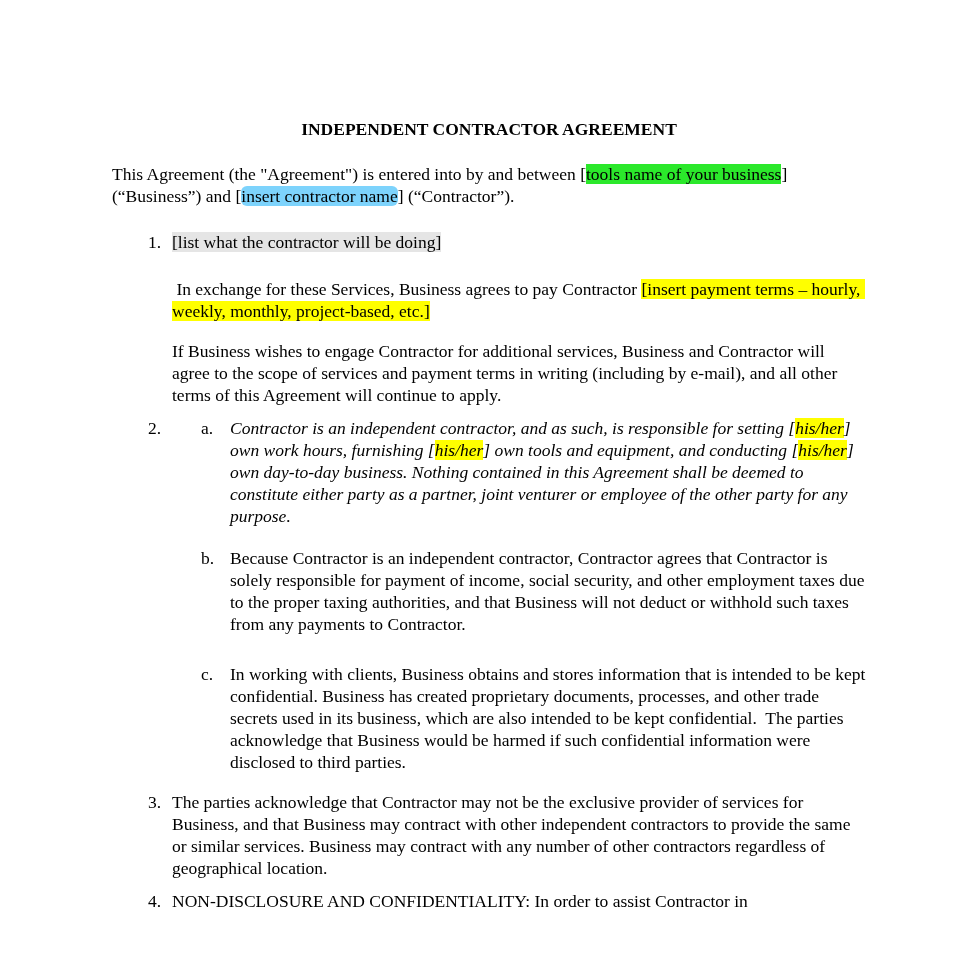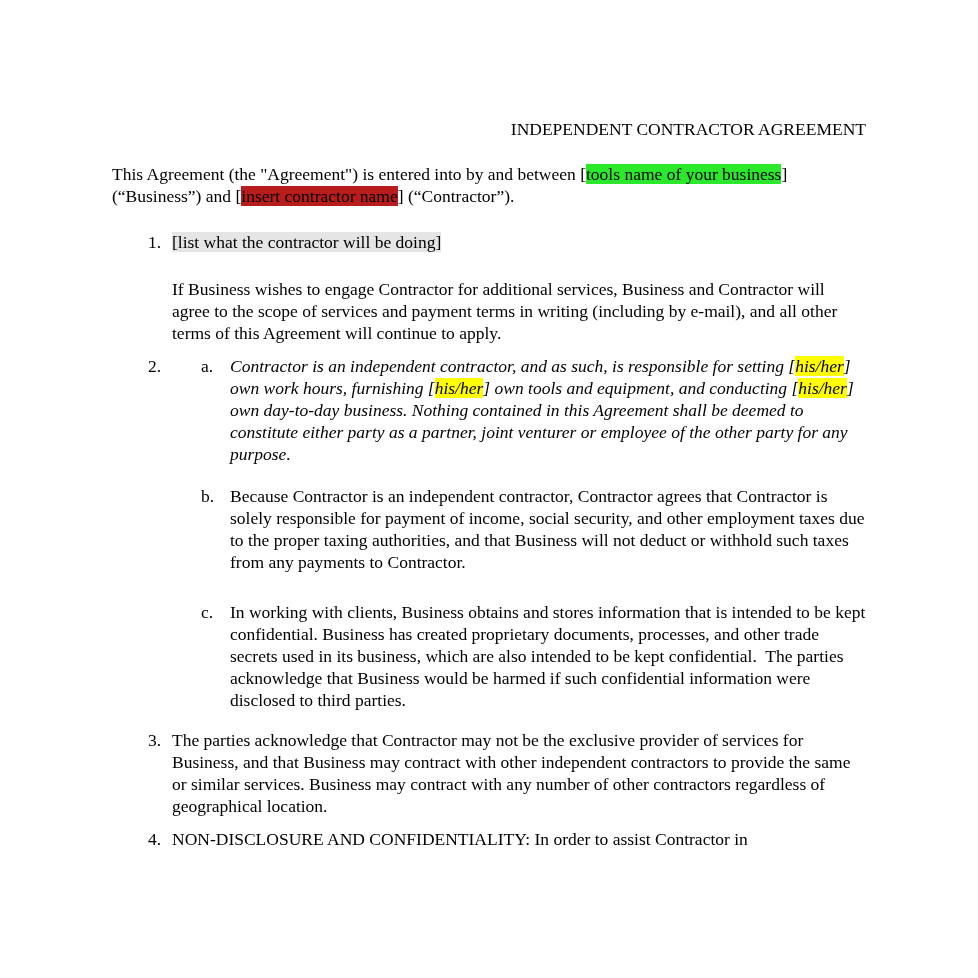--- a/index.html
+++ b/index.html
@@ -14,22 +14,22 @@
     box-sizing: border-box;
     padding: 118px 112px 0 112px;
     overflow: hidden;
     background: #ffffff;
     color: #000000;
     font-family: "Liberation Serif", "DejaVu Serif", serif;
     font-size: 17.5px;
     line-height: 22px;
   }
   .doc-title {
-    font-weight: normal;
-    text-align: right;
+    font-weight: bold;
+    text-align: center;
     margin: 0 0 23px 0;
   }
   p {
     margin: 0;
     white-space: pre-wrap;
   }
   .li {
     display: flex;
     align-items: flex-start;
   }
@@ -55,26 +55,27 @@
   .mb24 { margin-bottom: 24px; }
   .mb25 { margin-bottom: 25px; }
 </style>
 </head>
 <body>
 
 <div class="page">
 
   <div class="doc-title">INDEPENDENT CONTRACTOR AGREEMENT</div>
 
-  <p class="mb24"><span>This Agreement (the "Agreement") is entered into by and between [</span><span style="background-color: rgb(43, 232, 43);">tools name of your business</span><span>] (“Business”) and [</span><span style="background-color: #b91c1c;">insert contractor name</span><span>] (“Contractor”).</span></p>
+  <p class="mb24"><span>This Agreement (the "Agreement") is entered into by and between [</span><span style="background-color: rgb(43, 232, 43);">tools name of your business</span><span>] (“Business”) and [</span><span style="background-color: #7dd3fc; border-radius: 6px;">insert contractor name</span><span>] (“Contractor”).</span></p>
 
   <div class="li">
     <span class="marker-main">1.</span>
     <div class="content">
       <p class="mb25"><span style="background-color: #e5e5e5;">[list what the contractor will be doing]</span></p>
+      <p class="mb18"><span> In exchange for these Services, Business agrees to pay Contractor </span><span style="background-color: rgb(255, 255, 0);">[insert payment terms – hourly, weekly, monthly, project-based, etc.]</span></p>
       <p class="mb11"><span>If Business wishes to engage Contractor for additional services, Business and Contractor will agree to the scope of services and payment terms in writing (including by e-mail), and all other terms of this Agreement will continue to apply.</span></p>
     </div>
   </div>
 
   <div class="li">
     <span class="marker-main">2.</span>
     <div class="content">
 
       <div class="li">
         <span class="marker-sub">a.</span>

